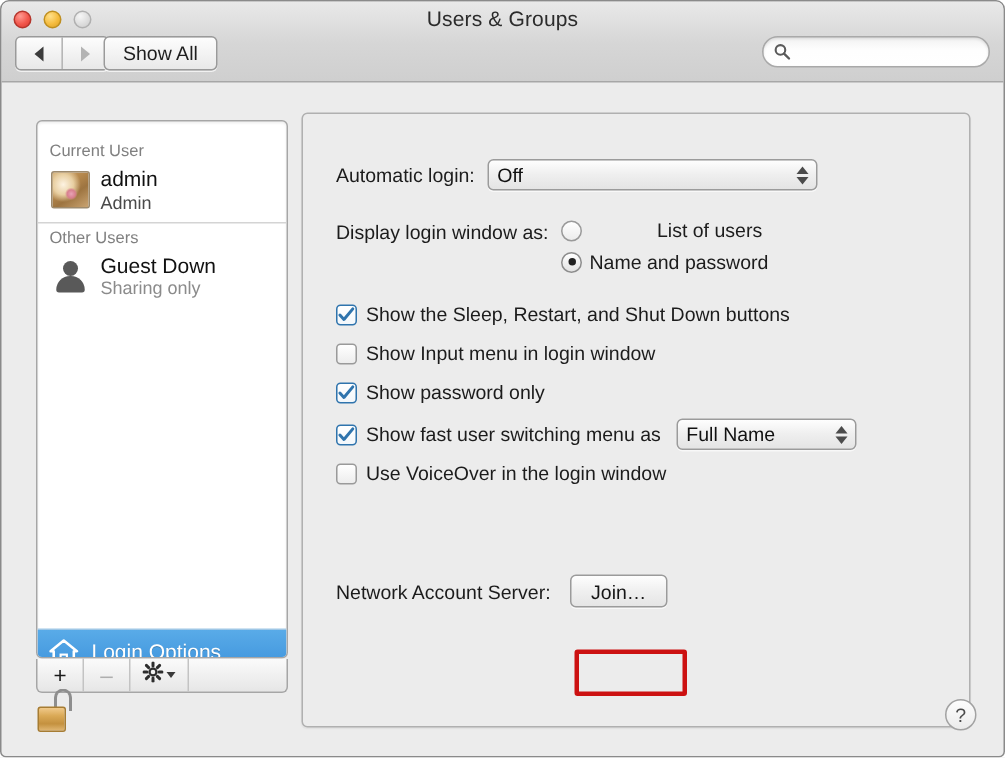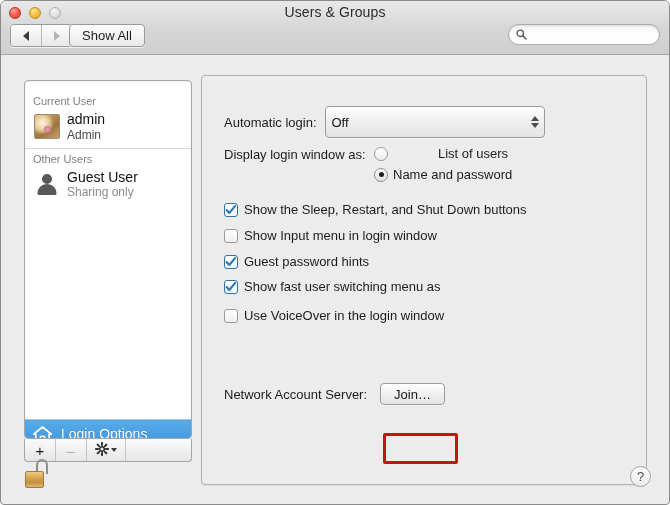--- a/index.html
+++ b/index.html
@@ -225,21 +225,21 @@
     border-radius: 4px;
     box-sizing: border-box;
     box-shadow: 0 1px 1px rgba(0,0,0,.05);
   }
 
   .row { position: absolute; display: flex; align-items: center; }
   .lbl { font-size: 13px; color: #1c1c1c; }
 
   
   .popup {
-    height: 32px;
+    height: 21px;
     box-sizing: border-box;
     display: flex; align-items: center;
     background: linear-gradient(to bottom, #fefefe 0%, #efefef 48%, #e4e4e4 100%);
     border: 1px solid #9b9b9b;
     border-radius: 4px;
     padding: 0 6px;
     position: relative;
     box-shadow: 0 1px 0 rgba(255,255,255,.65);
     text-align: center;
   }
@@ -405,21 +405,21 @@
 
         <div class="sb-divider"></div>
 
         <div class="sb-header">Other Users</div>
         <div class="sb-user">
           <div class="avatar-silhouette">
             <span class="sil-head"></span>
             <span class="sil-body"></span>
           </div>
           <div class="sb-names">
-            <div class="sb-name">Guest User</div>
+            <div class="sb-name">Guest Down</div>
             <div class="sb-sub grey">Sharing only</div>
           </div>
         </div>
 
         <div class="login-options">
           <span class="home-icon">
             <svg width="21" height="19" viewBox="0 0 21 19">
               <path d="M10.5 2 L19.3 9.2 L17.2 9.2 L17.2 17 L3.8 17 L3.8 9.2 L1.7 9.2 Z" fill="none" stroke="#ffffff" stroke-width="1.7" stroke-linejoin="round"></path>
               <rect x="8.4" y="11.4" width="4.2" height="4" fill="none" stroke="#ffffff" stroke-width="1.4"></rect>
             </svg>
@@ -493,30 +493,37 @@
         <span class="cb"></span>
         <span class="cb-label">Show Input menu in login window</span>
       </div>
 
       <div class="cbrow" style="left:22px; top:178px;">
         <span class="cb on">
           <svg width="12" height="12" viewBox="0 0 12 12">
               <polyline points="1.6,6 4.3,9 10.2,1.9" fill="none" stroke="#2f74ad" stroke-width="2" stroke-linecap="round" stroke-linejoin="round"></polyline>
             </svg>
         </span>
-        <span class="cb-label">Guest password hints</span>
+        <span class="cb-label">Show password only</span>
       </div>
 
       <div class="cbrow" style="left:22px; top:203px;">
         <span class="cb on">
           <svg width="12" height="12" viewBox="0 0 12 12">
               <polyline points="1.6,6 4.3,9 10.2,1.9" fill="none" stroke="#2f74ad" stroke-width="2" stroke-linecap="round" stroke-linejoin="round"></polyline>
             </svg>
         </span>
         <span class="cb-label">Show fast user switching menu as</span>
+        <span class="popup" style="width:120px; margin-left:10px;">
+          <span class="pv">Full Name</span>
+          <span class="stepper">
+            <span class="st-up"></span>
+              <span class="st-dn"></span>
+          </span>
+        </span>
       </div>
 
       <div class="cbrow" style="left:22px; top:232px;">
         <span class="cb"></span>
         <span class="cb-label">Use VoiceOver in the login window</span>
       </div>
 
       <div class="row" style="left:22px; top:307px;">
         <span class="lbl">Network Account Server:</span>
         <span class="push-btn" style="margin-left:13px;text-align:right;">Join…</span>

